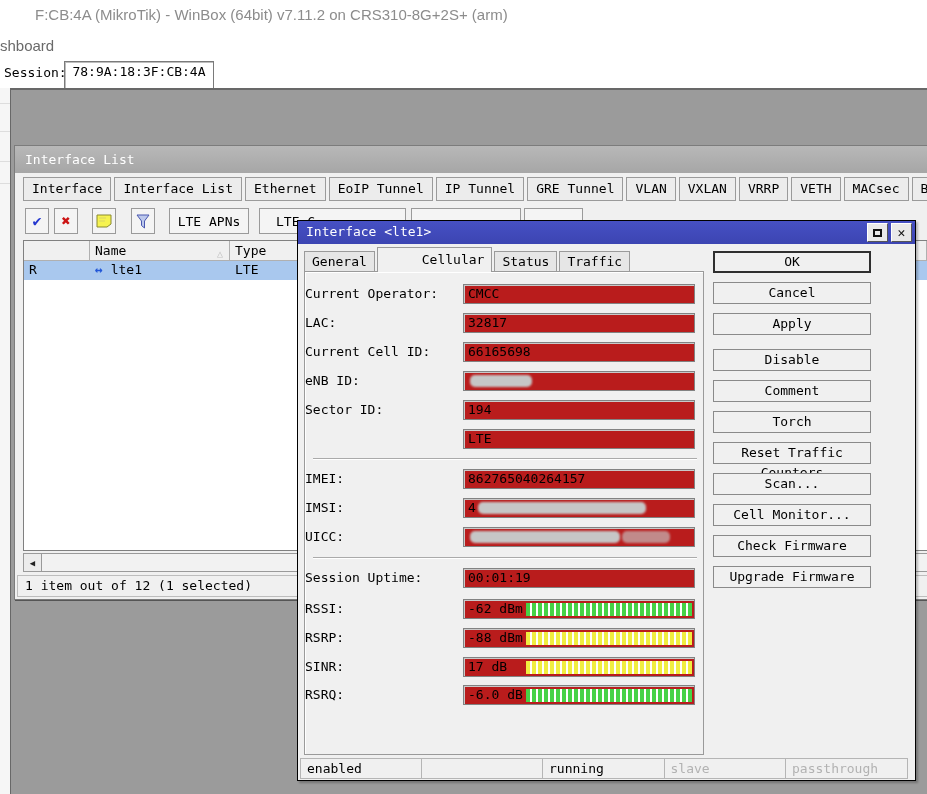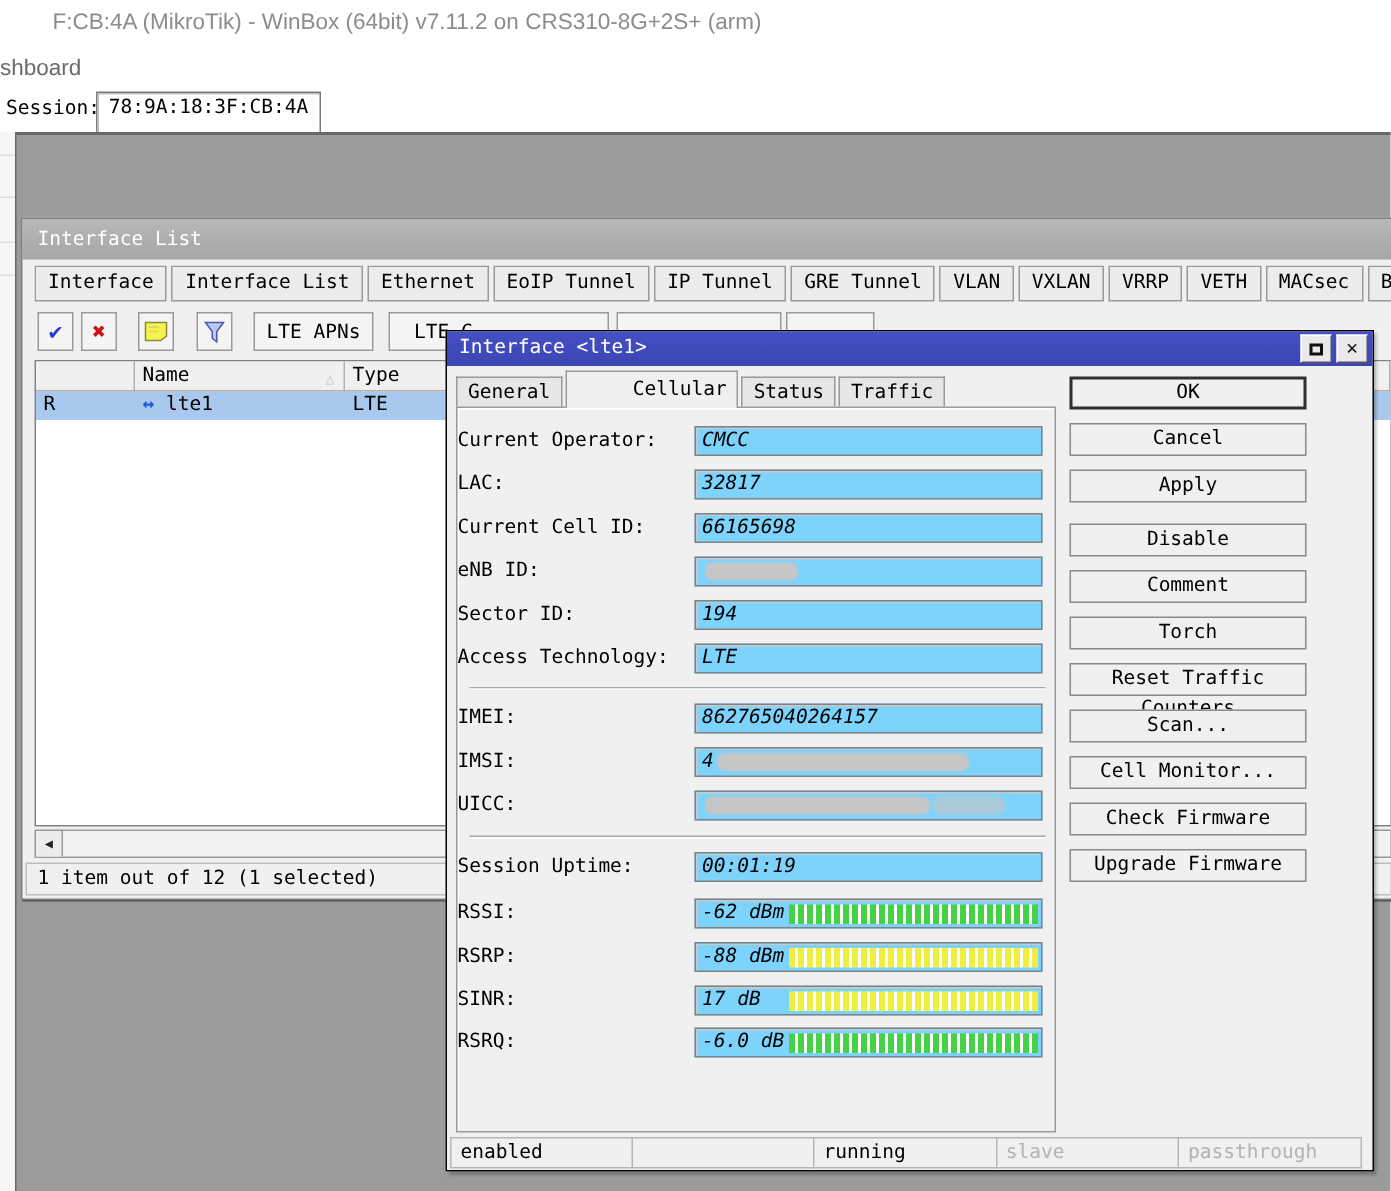--- a/index.html
+++ b/index.html
@@ -69,23 +69,23 @@
 
   .dtabs { position:absolute; left:6px; top:26px; height:25px; display:flex; gap:2px; align-items:flex-end; }
   .dtab { height:21px; line-height:20px; padding:0 7px; background:#e6e6e6;
     border:1px solid #9a9a9a; border-bottom:none; }
   .dtab.active { height:25px; line-height:24px; background:#f0f0f0; position:relative; z-index:3;padding-left:44px; }
 
   .panel { position:absolute; left:6px; top:50px; width:400px; height:484px;
     border:1px solid #9a9a9a; box-shadow:inset 1px 1px 0 #fff; background:#f0f0f0; }
   .frow { position:absolute; left:0; width:100%; height:20px; }
   .flabel { position:absolute; left:0; width:152px; text-align:left; line-height:20px; white-space:nowrap; }
-  .fbox { position:absolute; left:158px; width:232px; height:20px; background:#7dd3fc;
+  .fbox { position:absolute; left:158px; width:232px; height:20px; background:#b91c1c;
     border:1px solid #828282; box-shadow:inset 1px 1px 0 #c9c9c9; line-height:18px;
-    padding-left:4px; display:flex; align-items:center; overflow:hidden;font-style:italic; }
+    padding-left:4px; display:flex; align-items:center; overflow:hidden; }
   .sep { position:absolute; left:8px; width:384px; height:2px;
     border-top:1px solid #aaa; border-bottom:1px solid #fff; }
   .blob { height:12px; background:#c6c6c6; border-radius:5px; filter:blur(1.2px); margin-left:2px; }
   .sigtxt { width:58px; flex:none; white-space:nowrap; }
   .sigbar { flex:1; height:13px; margin-right:2px; }
 
   .dbtn { position:absolute; left:415px; width:158px; height:22px; background:#f0f0f0;
     border:1px solid #8a8a8a; text-align:center; line-height:20px; }
   .dbtn.default { border:2px solid #2f2f2f; line-height:18px; }
 
@@ -217,21 +217,20 @@
       <span class="flabel">eNB ID:</span>
       <span class="fbox">
         <span class="blob" style="width:62px"></span>
         </span>
     </div>
     <div class="frow" style="top:128px">
       <span class="flabel">Sector ID:</span>
       <span class="fbox">194</span>
     </div>
     <div class="frow" style="top:157px">
-      <span class="flabel">Access Technology:</span>
       <span class="fbox">LTE</span>
     </div>
     <div class="sep" style="top:186px"></div>
     <div class="frow" style="top:197px">
       <span class="flabel">IMEI:</span>
       <span class="fbox">862765040264157</span>
     </div>
     <div class="frow" style="top:226px">
       <span class="flabel">IMSI:</span>
       <span class="fbox">

